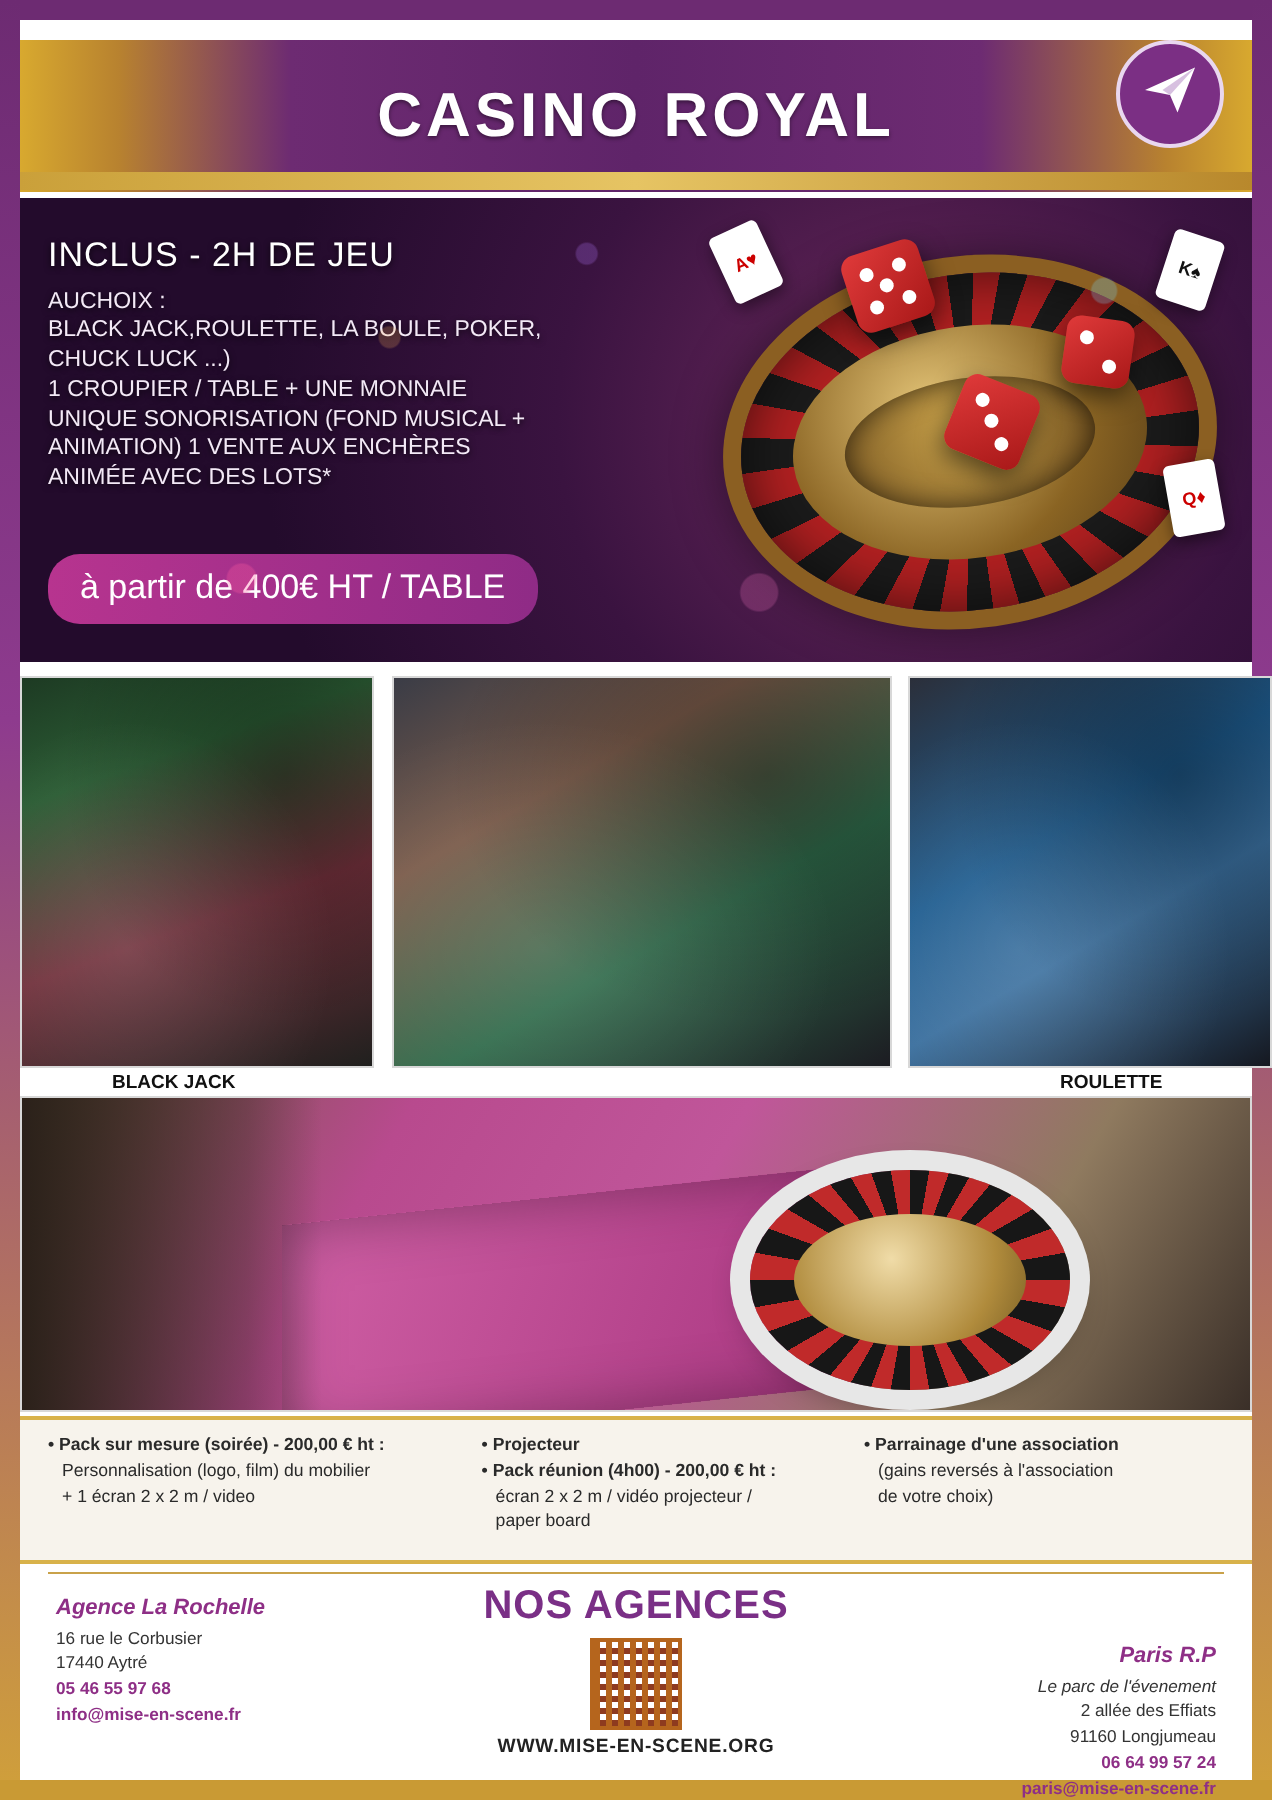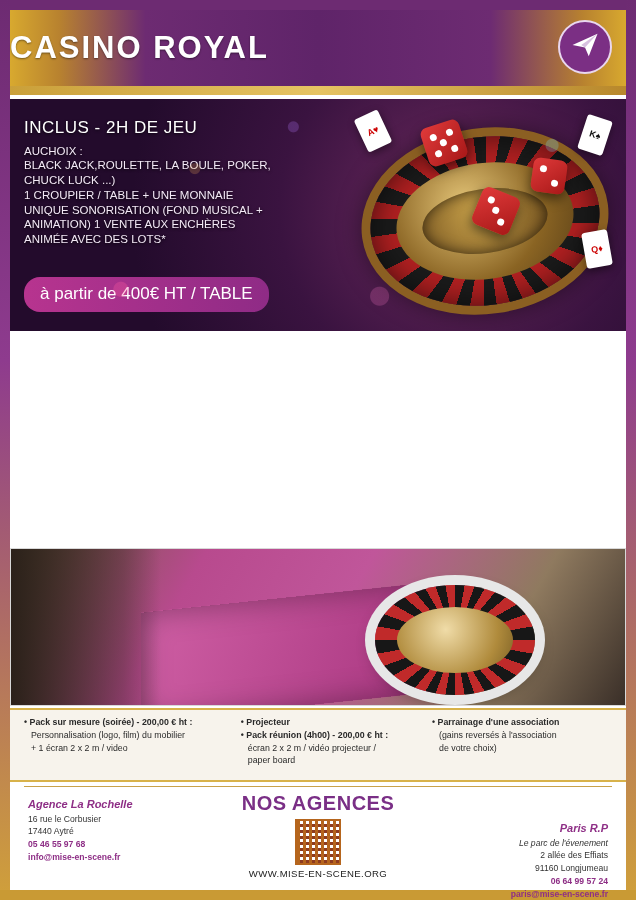--- a/index.html
+++ b/index.html
@@ -26,23 +26,23 @@
     position: absolute; left: 0; right: 0; top: 0; height: 10px;
     background: #6d2b72;
   }
   .frame-bottom {
     position: absolute; left: 0; right: 0; bottom: 0; height: 10px;
     background: #c99a34;
   }
 
   
   .header {
-    position: absolute; left: 10px; right: 10px; top: 10px; height: 76px;
+    position: absolute; left: 10px; right: 10px; top: 20px; height: 76px;
     background: linear-gradient(90deg,#d8a92f 0%, #b8822f 8%, #6d2b72 22%, #5f2469 50%, #6d2b72 78%, #b8822f 93%, #d8a92f 100%);
-    display: flex; align-items: center; 
+    display: flex; align-items: center; justify-content: center;
   }
   .header-title {
     color: #ffffff;
     font-size: 31px;
     font-weight: bold;
     letter-spacing: 2px;
     text-shadow: 0 1px 2px rgba(0,0,0,.45);
   }
   .header-gold-bar {
     position: absolute; left: 10px; right: 10px; top: 86px; height: 9px;
@@ -231,21 +231,21 @@
   }
   .qr {
     width: 46px; height: 46px; margin: 4px auto 3px auto;
     background-color: #ffffff;
     background-image:
       repeating-linear-gradient(90deg,#b5651d 0 3px, transparent 3px 6px),
       repeating-linear-gradient(0deg,#8e3b1f 0 3px, transparent 3px 6px);
     border: 2px solid #b5651d;
   }
   .site {
-    font-size: 9.6px; font-weight: normal; color: #222; letter-spacing: .4px;
+    font-size: 9.6px; font-weight: bold; color: #222; letter-spacing: .4px;
   }
 </style>
 </head>
 <body>
 
 <div class="page">
 
   <div class="frame-top"></div>
   <div class="frame-left"></div>
   <div class="frame-right"></div>
@@ -297,20 +297,33 @@
         <div>1 CROUPIER / TABLE + UNE MONNAIE</div>
         <div>UNIQUE SONORISATION (FOND MUSICAL +</div>
         <div>ANIMATION) 1 VENTE AUX ENCHÈRES</div>
         <div>ANIMÉE AVEC DES LOTS*</div>
       </div>
     </div>
 
     <div class="price-ribbon">à partir de 400€ HT / TABLE</div>
   </div>
 
+  <div class="photo-row">
+    <div class="photo p1">
+      <div class="veil"></div>
+    </div>
+    <div class="photo p2">
+      <div class="veil"></div>
+    </div>
+    <div class="photo p3">
+      <div class="veil"></div>
+    </div>
+    <div class="cap-below cap1">BLACK JACK</div>
+    <div class="cap-below cap3">ROULETTE</div>
+  </div>
 
   <div class="wide-photo">
     <div class="felt"></div>
     <div class="wheel2"></div>
     <div class="dark-left"></div>
   </div>
 
   <div class="options">
     <div class="opt-cols">
       <div class="opt-col c1">

